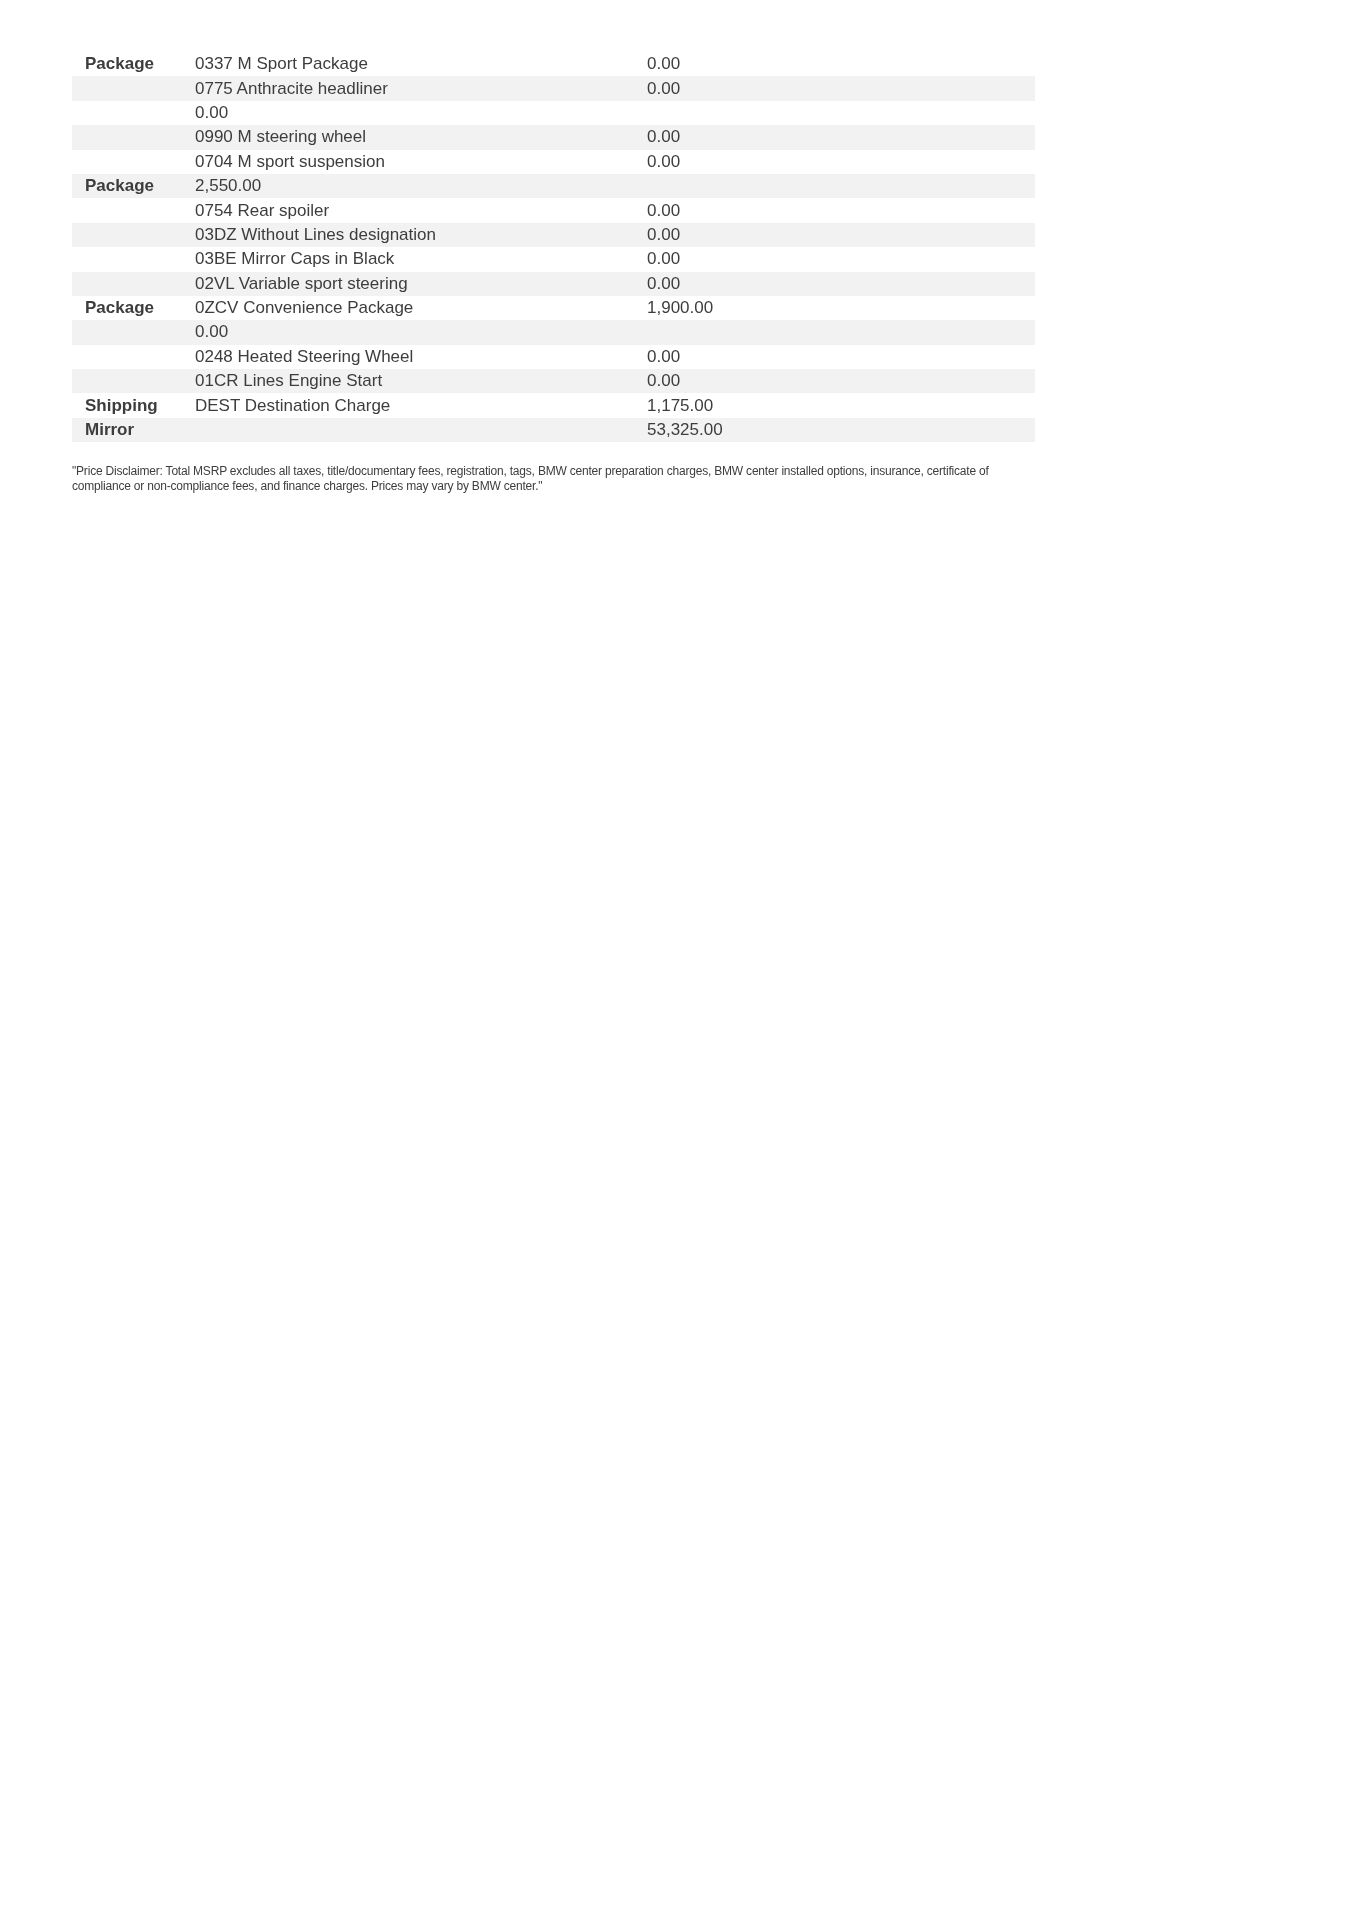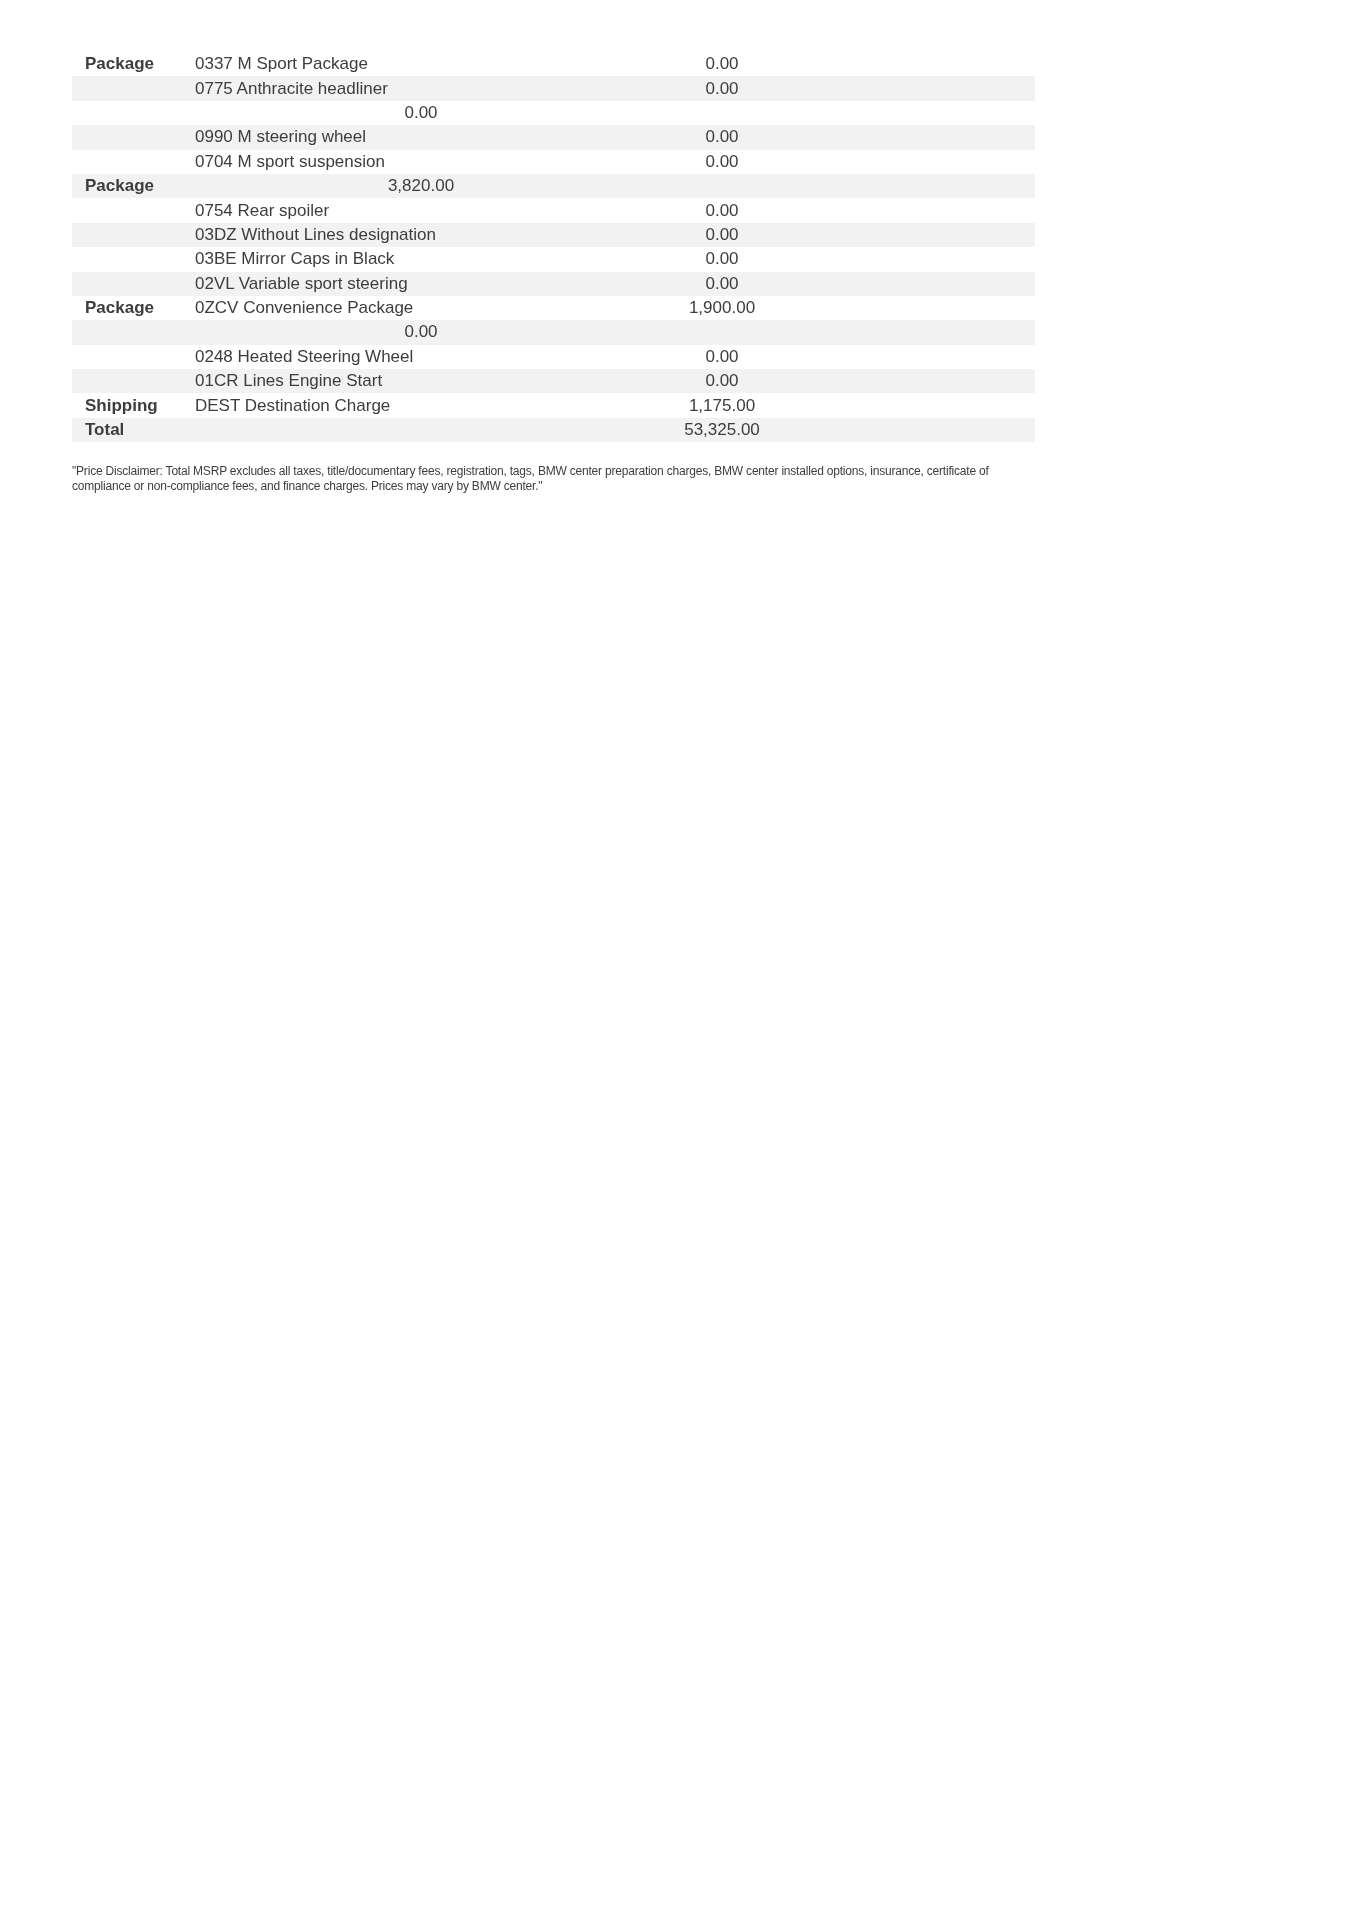--- a/index.html
+++ b/index.html
@@ -26,21 +26,21 @@
   }
   .row:nth-child(even) { background: #f2f2f2; }
   .cell {
     font-size: 17px;
     line-height: 24px;
     white-space: nowrap;
     overflow: hidden;
   }
   .cell.cat { padding-left: 13px; font-weight: bold; }
   .cell.desc { padding-left: 0; }
-  .cell.price { text-align: center; }
+  .cell.price { text-align: left; }
   .disclaimer {
     margin-top: 22px;
     width: 945px;
     font-size: 12px;
     line-height: 1.22;
     color: #3d3d3d;
     letter-spacing: -0.2px;
   }
 </style>
 </head>
@@ -74,21 +74,21 @@
     </div>
 
     <div class="row">
       <div class="cell cat"></div>
       <div class="cell desc">0704 M sport suspension</div>
       <div class="cell price">0.00</div>
     </div>
 
     <div class="row">
       <div class="cell cat">Package</div>
-      <div class="cell price">3,820.00</div>
+      <div class="cell price">2,550.00</div>
     </div>
 
     <div class="row">
       <div class="cell cat"></div>
       <div class="cell desc">0754 Rear spoiler</div>
       <div class="cell price">0.00</div>
     </div>
 
     <div class="row">
       <div class="cell cat"></div>
@@ -131,21 +131,21 @@
       <div class="cell price">0.00</div>
     </div>
 
     <div class="row">
       <div class="cell cat">Shipping</div>
       <div class="cell desc">DEST Destination Charge</div>
       <div class="cell price">1,175.00</div>
     </div>
 
     <div class="row">
-      <div class="cell cat">Total</div>
+      <div class="cell cat">Mirror</div>
       <div class="cell desc"></div>
       <div class="cell price">53,325.00</div>
     </div>
 
   </div>
 
   <p class="disclaimer">"Price Disclaimer: Total MSRP excludes all taxes, title/documentary fees, registration, tags, BMW center preparation charges, BMW center installed options, insurance, certificate of compliance or non-compliance fees, and finance charges. Prices may vary by BMW center."</p>
 
 </div>
 

